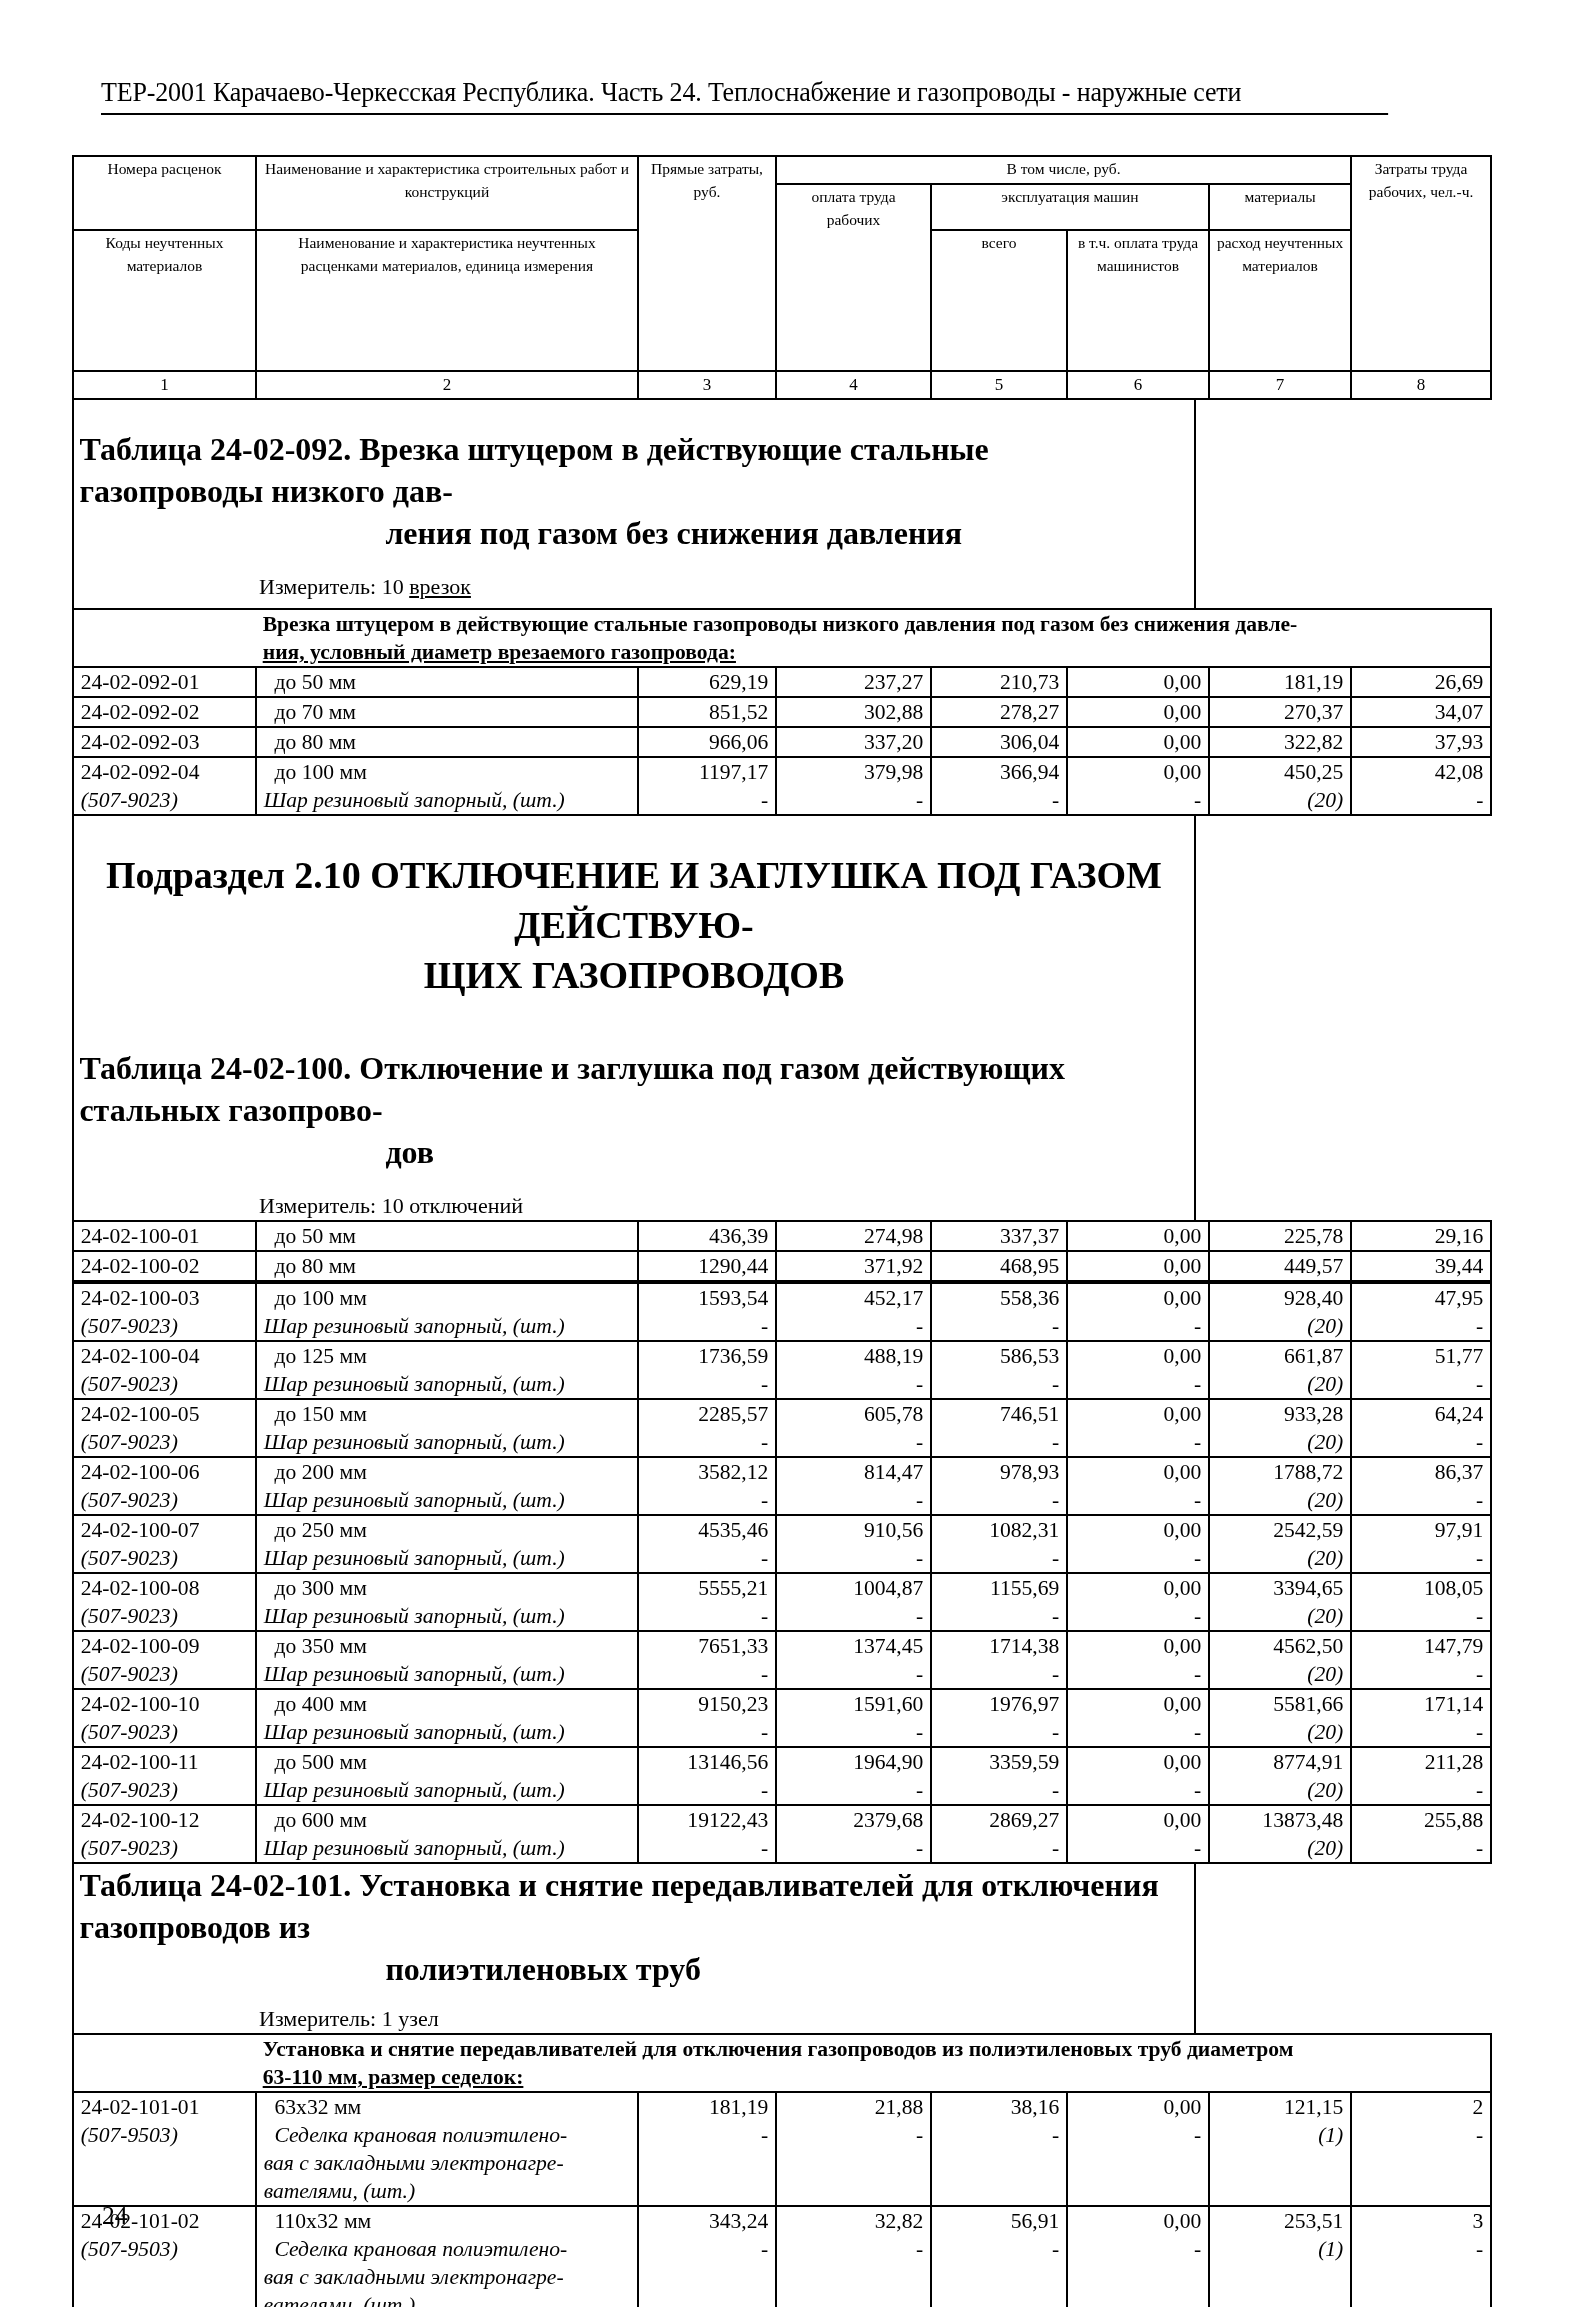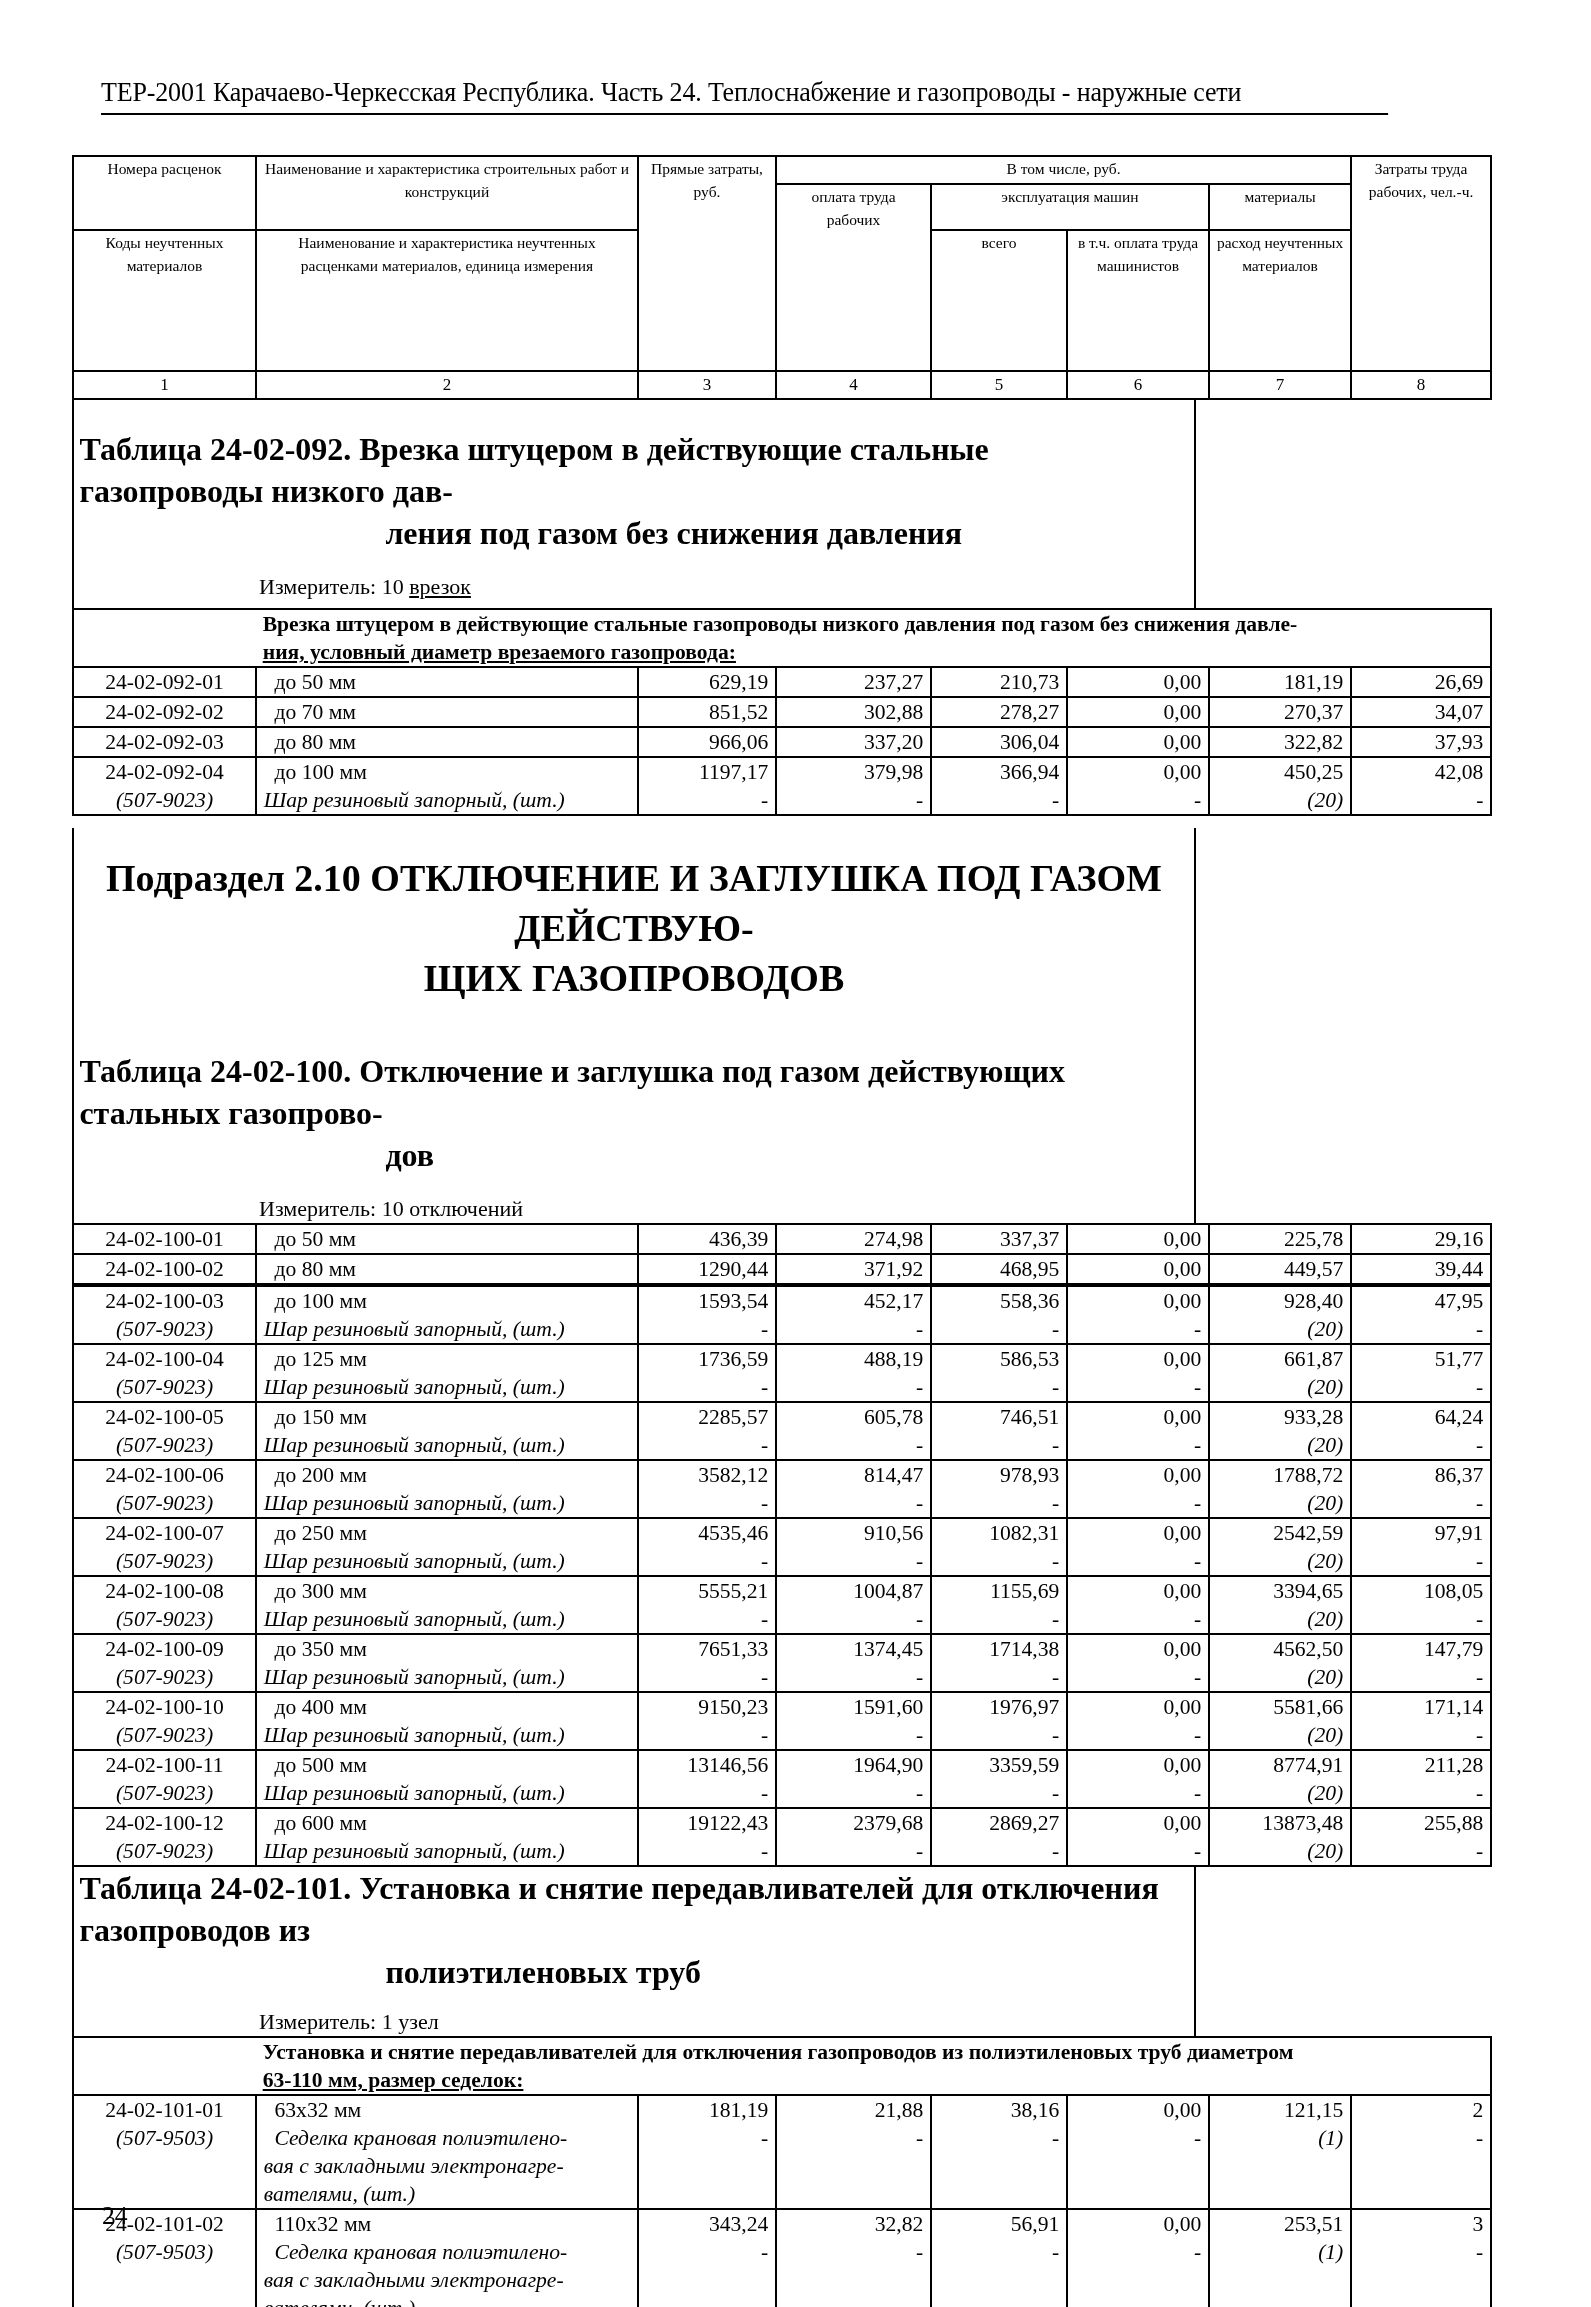--- a/index.html
+++ b/index.html
@@ -45,21 +45,21 @@
     font-size: 22px; line-height: 27px; padding-left: 185px;
   }
   .measure .u { text-decoration: underline; margin-top: 47px; }
   .subsection-title {
     font-weight: bold; font-size: 38px; line-height: 50px; text-align: center; padding: 0 13.5px;
   }
   .intro td { font-weight: bold; font-size: 20px; line-height: 25.6px; padding: 1.3px 6.7px; border-top: 2.7px solid #000; }
   .intro td.blank { border-right: none; }
   .intro td.text { border-left: none; }
   .rows td { font-size: 21.6px; line-height: 28px; }
-  .rows td.code { text-align: center; border-radius: 8px; }
+  .rows td.code { text-align: left; border-radius: 8px; }
   .rows td.name { padding-left: 17.5px; }
   .rows td.val { text-align: right; padding-right: 6.7px; }
   .rows tr.thick td { border-top: 2.7px solid #000; }
   .it { font-style: italic; }
   .line { display: block; }
   .name .line.sub { margin-left: -10.8px; }
   .name .line.wrap { margin-left: -10.8px; }
   .page-num { position: absolute; left: 102px; top: 2201px; font-size: 25.6px; }
   .uline { text-decoration: underline; }
 </style>
@@ -204,21 +204,21 @@
             <span class="line it">(20)</span>
           </td>
       <td class="val">
             <span class="line">42,08</span>
             <span class="line">-</span>
           </td>
     </tr>
   </tbody>
     </table>
 
-  <div class="section" style="padding-top:25px; padding-bottom:1.3px;margin-top:12px;">
+  <div class="section" style="padding-top:34px; padding-bottom:1.3px;">
     <div class="subsection-title">
       <span class="line">Подраздел 2.10 ОТКЛЮЧЕНИЕ И ЗАГЛУШКА ПОД ГАЗОМ ДЕЙСТВУЮ-</span>
       <span class="line">ЩИХ ГАЗОПРОВОДОВ</span>
     </div>
     <div class="tbl-title" style="margin-top:47px;">
       <span class="line">Таблица 24-02-100. Отключение и заглушка под газом действующих стальных газопрово-</span>
       <span class="line cont">дов</span>
     </div>
     <div class="measure" style="margin-top:19px;">Измеритель: 10 отключений</div>
   </div>

